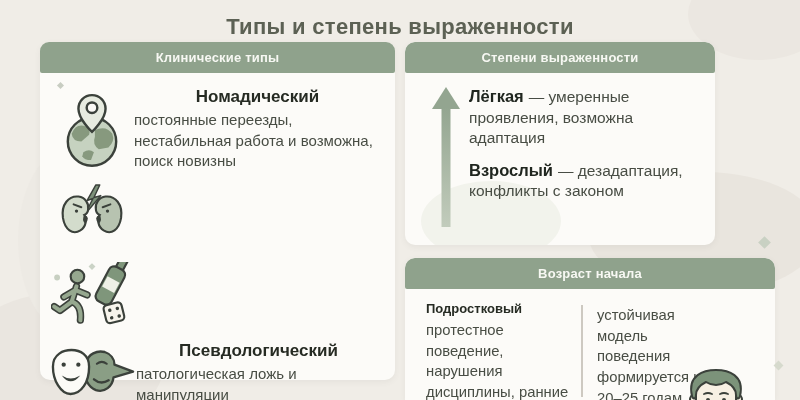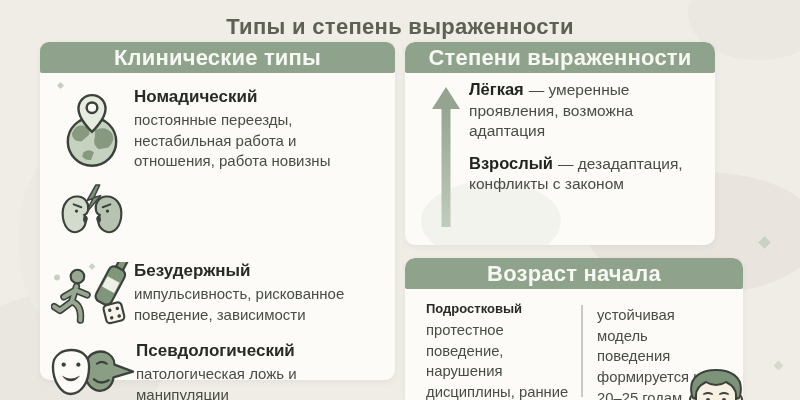--- a/index.html
+++ b/index.html
@@ -13,36 +13,36 @@
   .speck{position:absolute;z-index:3;transform:rotate(45deg);}
   .s1{left:760px;top:238px;width:9px;height:9px;background:#c9d1c3;}
   .s2{left:775px;top:362px;width:7px;height:7px;background:#d6dacd;}
   .s3{left:58px;top:83px;width:5px;height:5px;background:#c8cdc2;}
   .title{position:absolute;left:0;top:14px;width:100%;margin:0;text-align:center;z-index:2;
          font-size:22px;font-weight:700;color:#5c6154;letter-spacing:.3px;}
   .panel{position:absolute;background:#fcfbf8;border-radius:10px;z-index:2;
          box-shadow:0 2px 6px rgba(90,90,80,.07);}
   .panel-header{height:31px;background:#8fa28c;border-radius:9px 9px 2px 2px;
                 display:flex;align-items:center;justify-content:center;
-                color:#f7f8f3;font-size:22px;font-weight:700;letter-spacing:.2px;}
+                color:#f7f8f3;font-size:13px;font-weight:700;letter-spacing:.2px;}
   .p-left{left:40px;top:42px;width:355px;height:338px;}
   .p-rtop{left:405px;top:42px;width:310px;height:203px;overflow:hidden;}
-  .p-rbot{left:405px;top:258px;width:338px;height:142px;border-radius:10px 10px 0 0;overflow:hidden;}
+  .p-rbot{left:405px;top:258px;width:370px;height:142px;border-radius:10px 10px 0 0;overflow:hidden;}
   
   .rows{padding:14px 14px 6px 10px;}
   .type-item{display:flex;align-items:center;min-height:77px;margin-bottom:3px;position:relative;z-index:1;}
   .type-icon{flex:0 0 84px;display:flex;justify-content:center;align-items:center;}
-  .type-text h3{margin:0;font-size:17px;font-weight:700;color:#262b23;}
+  .type-text h3{margin:0;font-size:17px;font-weight:700;color:#262b23;text-align:center;}
   .type-text p{margin:3px 0 0;font-size:15px;line-height:1.38;color:#484d44;max-width:252px;}
   
   .sev-body{position:relative;height:172px;}
   .inblob{position:absolute;left:16px;top:108px;width:140px;height:80px;border-radius:50%;
           background:#f2f3ec;z-index:0;}
   .arrow{position:absolute;left:26px;top:14px;z-index:1;}
-  .levels{position:absolute;left:64px;top:6px;width:242px;z-index:1;}
+  .levels{position:absolute;left:64px;top:13px;width:242px;z-index:1;}
   .level{margin:0 0 11px;font-size:15.5px;line-height:1.32;color:#484d44;}
   .level b{font-size:16.5px;color:#20261f;}
   .level span{margin-left:5px;}
   
   .age-body{position:relative;height:111px;}
   .age-col{position:absolute;top:12px;z-index:1;}
   .col-teen{left:21px;width:152px;}
   .col-adult{left:192px;width:126px;}
   .age-col h3{margin:0;font-size:13px;font-weight:700;color:#262b23;}
   .age-col p{margin:4px 0 0;font-size:14.8px;line-height:1.4;color:#484d44;}
@@ -74,21 +74,21 @@
             <circle cx="31" cy="52" r="25" fill="#c6d2c0" stroke="#3b413b" stroke-width="2.5"></circle>
             <path d="M10 44 Q14 33 24 36 Q30 38 28 45 L20 52 Q11 52 10 44 Z" fill="#87997e"></path>
             <path d="M34 40 Q46 35 52 44 Q55 52 48 58 L38 60 Q31 55 34 47 Z" fill="#87997e"></path>
             <path d="M22 63 Q28 59 33 63 L30 71 Q23 71 21 67 Z" fill="#87997e"></path>
             <path d="M31 4 C23 4 17 10 17 18 C17 29 31 42 31 42 C31 42 45 29 45 18 C45 10 39 4 31 4 Z" fill="#e7ebe0" stroke="#3b413b" stroke-width="2.5"></path>
             <circle cx="31" cy="17" r="5.5" fill="#fbfaf6" stroke="#3b413b" stroke-width="2.5"></circle>
           </svg>
         </span>
         <div class="type-text">
           <h3>Номадический</h3>
-          <p>постоянные переезды, нестабильная работа и отношения, работа новизны</p>
+          <p>постоянные переезды, нестабильная работа и возможна, поиск новизны</p>
         </div>
       </div>
 
       <div class="type-item">
         <span class="type-icon">
           <svg width="72" height="62" viewBox="0 0 74 64">
             <path d="M41 2 L32 18 L38 16 L30 32 L46 13 L39 15 L45 2 Z" fill="#7d917a" stroke="#3b413b" stroke-width="1.5" stroke-linejoin="round"></path>
             <g>
               <path d="M7 36 C5 22 13 13 23 14 C30 15 34 21 33 27 C33 30 31 32 29 33 C32 37 31 45 25 49 C17 54 9 48 7 36 Z" fill="#d3dccc" stroke="#3b413b" stroke-width="2.2"></path>
               <path d="M18 22 L26 25" stroke="#3b413b" stroke-width="2" stroke-linecap="round"></path>
@@ -120,24 +120,20 @@
               <circle cx="61" cy="49" r="1.8" fill="#3b413b"></circle>
               <circle cx="69" cy="49" r="1.8" fill="#3b413b"></circle>
               <circle cx="61" cy="57" r="1.8" fill="#3b413b"></circle>
               <circle cx="69" cy="57" r="1.8" fill="#3b413b"></circle>
             </g>
             <path d="M26 25 L21 41 M25 29 L37 34 M25 29 L13 36 M21 41 C28 43 31 50 30 60 M21 41 L9 50 L3 46" fill="none" stroke="#3b413b" stroke-width="7.5" stroke-linecap="round" stroke-linejoin="round"></path>
             <path d="M26 25 L21 41 M25 29 L37 34 M25 29 L13 36 M21 41 C28 43 31 50 30 60 M21 41 L9 50 L3 46" fill="none" stroke="#96a88f" stroke-width="4.2" stroke-linecap="round" stroke-linejoin="round"></path>
             <circle cx="27" cy="15" r="7" fill="#96a88f" stroke="#3b413b" stroke-width="2.2"></circle>
           </svg>
         </span>
-        <div class="type-text">
-          <h3>Безудержный</h3>
-          <p>импульсивность, рискованное поведение, зависимости</p>
-        </div>
       </div>
 
       <div class="type-item">
         <span class="type-icon">
           <svg width="86" height="53" viewBox="0 0 88 54">
             <path d="M37 16 C39 7 48 3 56 5 C62 7 66 12 66 18 L85 25 L65 31 C64 40 56 47 47 44 C39 41 34 31 36 22 Z" fill="#8a9e85" stroke="#3b413b" stroke-width="2.4" stroke-linejoin="round"></path>
             <path d="M48 17 Q53 13 58 17" stroke="#3b413b" stroke-width="2.2" fill="none" stroke-linecap="round"></path>
             <path d="M45 33 Q52 39 60 34" stroke="#3b413b" stroke-width="2.4" fill="none" stroke-linecap="round"></path>
             <path d="M3 20 C3 7 14 3 22 3 C31 3 40 8 40 20 C40 36 32 48 21 48 C11 48 3 34 3 20 Z" fill="#fcfbf7" stroke="#3b413b" stroke-width="2.4"></path>
             <circle cx="14" cy="18" r="2.2" fill="#3b413b"></circle>

